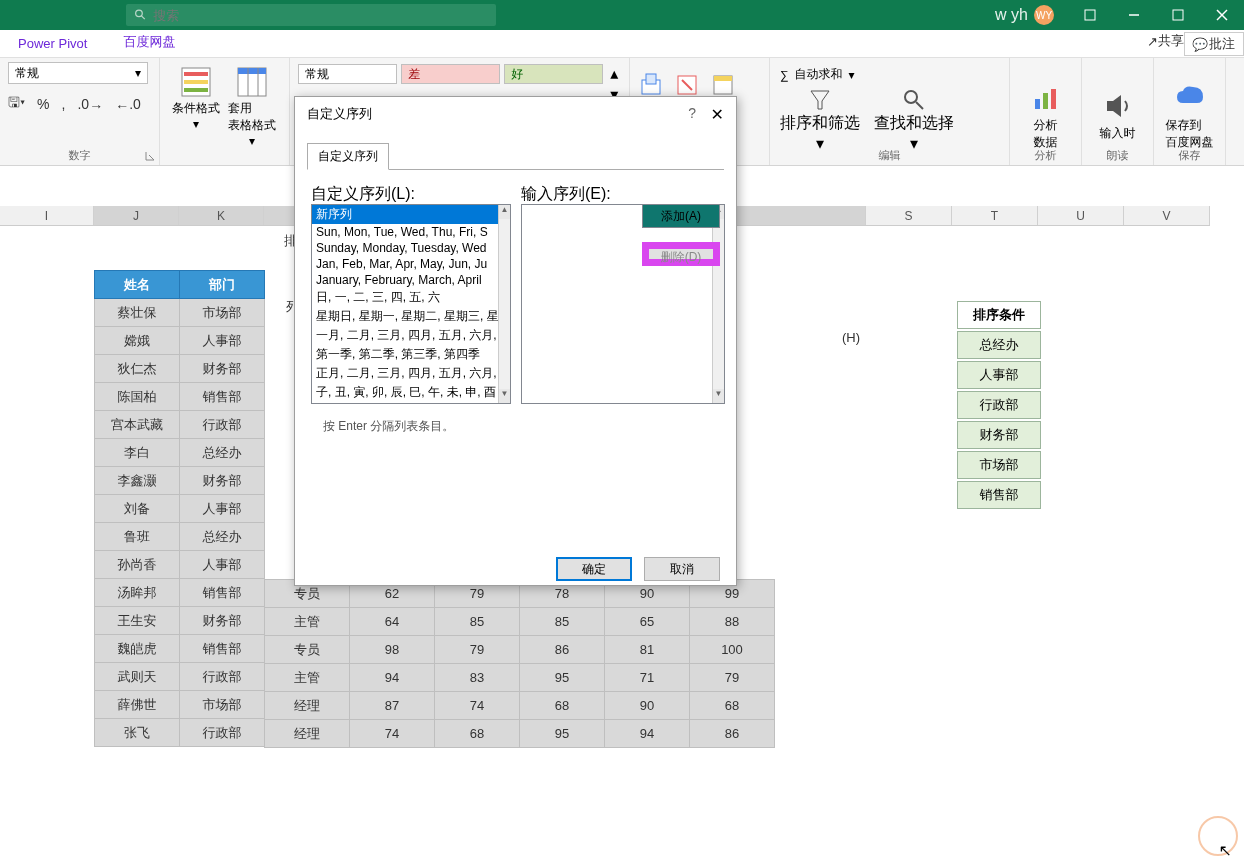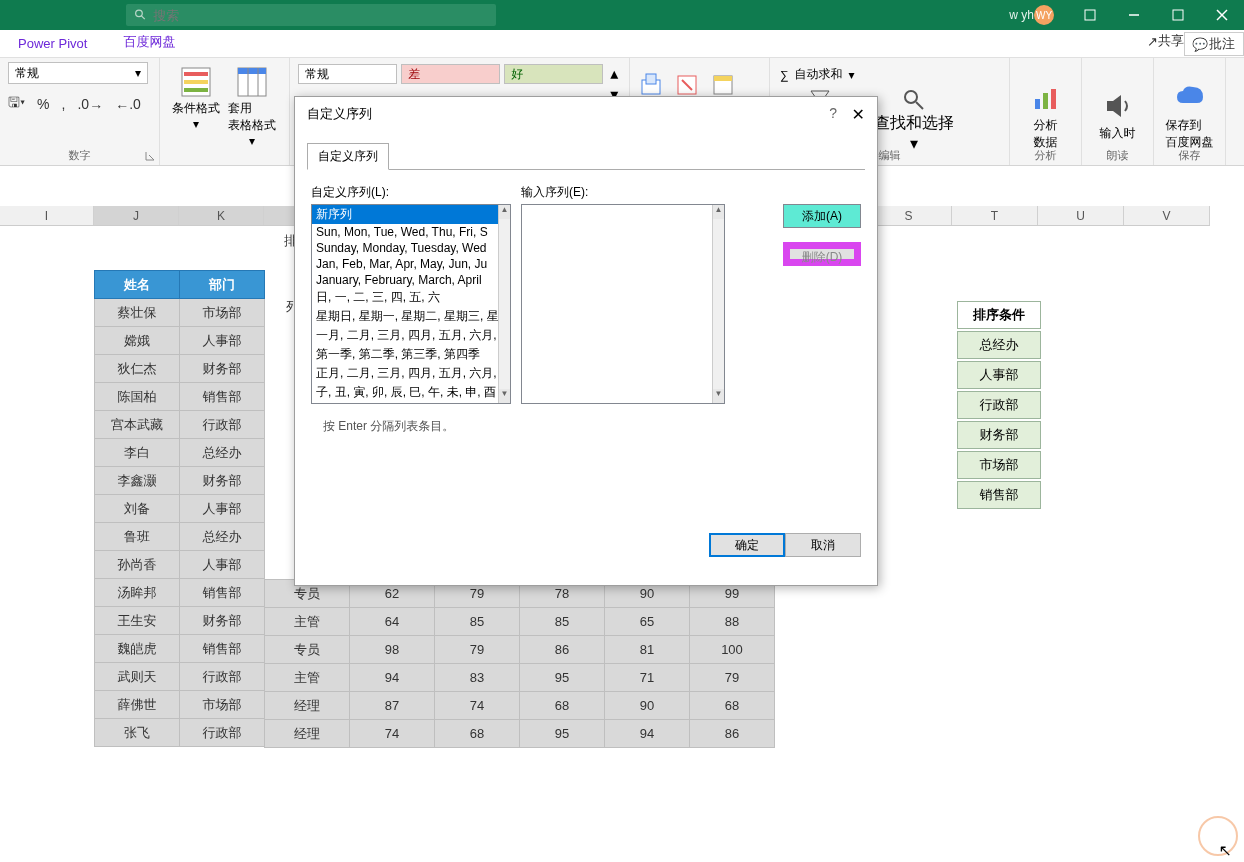--- a/index.html
+++ b/index.html
@@ -4,21 +4,21 @@
 <style>
 * { margin: 0; padding: 0; box-sizing: border-box; font-family: "Microsoft YaHei", "Segoe UI", sans-serif; }
 body { background: #fff; width: 1244px; height: 862px; overflow: hidden; position: relative; }
 
 
 .titlebar { height: 30px; background: #0f7b4f; display: flex; align-items: center; position: relative; }
 .search-box { margin-left: 126px; width: 370px; height: 22px; background: #2a8d64; display: flex; align-items: center; padding: 0 8px; border-radius: 2px; }
 .search-box svg { width: 14px; height: 14px; margin-right: 6px; }
 .search-box input { background: transparent; border: none; color: #b8d6c8; font-size: 13px; width: 100%; outline: none; }
 .titlebar-right { position: absolute; right: 0; display: flex; align-items: center; height: 100%; }
-.user-txt { color: #e6f2ec; font-size: 12px; margin-right: 0; }
+.user-txt { color: #e6f2ec; font-size: 16px; margin-right: 6px; }
 .user-avatar { width: 20px; height: 20px; border-radius: 50%; background: #f4a261; color: #fff; font-size: 10px; display: flex; align-items: center; justify-content: center; margin-right: 14px; }
 .win-btn { width: 44px; height: 30px; display: flex; align-items: center; justify-content: center; color: #fff; }
 .win-btn svg { width: 12px; height: 12px; }
 
 
 .menubar { height: 28px; background: #fff; display: flex; align-items: flex-end; padding-left: 0; border-bottom: 1px solid #e0e0e0; position: relative; }
 .menu-tab { padding: 4px 18px 6px; font-size: 13px; color: #6d28d9; }
 .menu-share { position: absolute; right: 60px; top: 2px; display: flex; align-items: center; font-size: 13px; color: #333; }
 .menu-comment { position: absolute; right: 0; top: 2px; display: flex; align-items: center; font-size: 13px; color: #333; padding: 2px 8px; border: 1px solid #ccc; }
 
@@ -69,39 +69,39 @@
 .grid td { border: 1px solid #d9d9d9; height: 28px; font-size: 13px; text-align: center; min-width: 85px; }
 .hdr-cell { background: #3996d4; color: #fff; font-weight: bold; border: 1px solid #2578b5 !important; margin-top: 32px; }
 .data-cell { background: #d9d9d9; border: 1px solid #bfbfbf !important; color: #333; }
 
 .sort-table { position: absolute; top: 90px; left: 955px; }
 .sort-table td { border: 1px solid #9cb59c; height: 28px; width: 84px; text-align: center; font-size: 13px; }
 .sort-hdr { font-weight: bold; background: #fff; }
 .sort-row { background: #e2efda; }
 
 
-.dialog { position: absolute; top: 96px; left: 294px; width: 584px; height: 490px; background: #fff; border: 1px solid #9e9e9e; box-shadow: 2px 2px 10px rgba(0,0,0,0.3); z-index: 100; }
+.dialog { position: absolute; top: 96px; left: 294px; width: 443px; height: 490px; background: #fff; border: 1px solid #9e9e9e; box-shadow: 2px 2px 10px rgba(0,0,0,0.3); z-index: 100; }
 .dlg-title { height: 34px; display: flex; align-items: center; padding: 0 12px; font-size: 13px; position: relative; }
 .dlg-help { position: absolute; right: 40px; top: 8px; font-size: 14px; color: #666; }
 .dlg-close { position: absolute; right: 12px; top: 8px; font-size: 16px; }
 .dlg-tabs { margin: 12px 0 0 12px; display: flex; }
 .dlg-tab { border: 1px solid #acacac; border-bottom: 1px solid #fff; padding: 4px 10px; font-size: 12px; background: #fff; position: relative; z-index: 2; }
 .dlg-body { border-top: 1px solid #acacac; margin: -1px 12px 0; padding: 14px 4px 0; height: 380px; position: relative; }
-.dlg-lbl { font-size: 12px; position: absolute; }
+.dlg-lbl { font-size: 16px; position: absolute; }
 .dlg-list { position: absolute; top: 34px; left: 4px; width: 200px; height: 200px; border: 1px solid #828790; overflow: hidden; font-size: 12px; }
 .dlg-list-inner { width: 188px; }
 .dlg-list-item { padding: 1px 4px; white-space: nowrap; overflow: hidden; }
 .dlg-list-item.sel { background: #0078d7; color: #fff; }
 .dlg-scroll { position: absolute; right: 0; top: 0; width: 12px; height: 100%; background: #f0f0f0; border-left: 1px solid #ccc; }
 .dlg-scroll-arrow { height: 14px; text-align: center; font-size: 8px; color: #666; background: #e8e8e8; }
 .dlg-textarea { position: absolute; top: 34px; left: 214px; width: 204px; height: 200px; border: 1px solid #828790; }
-.dlg-btn-add { position: absolute; top: 34px; right: 4px; width: 78px; height: 24px; border: 1px solid #828790; background: #5eead4; font-size: 12px; }
+.dlg-btn-add { position: absolute; top: 34px; right: 4px; width: 78px; height: 24px; border: 1px solid #828790; background: #0f766e; font-size: 12px; }
 .dlg-btn-del { position: absolute; top: 72px; right: 4px; width: 78px; height: 24px; border: 7px solid #d946ef; background: #e1e1e1; font-size: 12px; color: #888; }
 .dlg-hint { position: absolute; top: 248px; left: 16px; font-size: 12px; color: #555; }
-.dlg-footer { position: absolute; bottom: 28px; right: 16px; display: flex; }
+.dlg-footer { position: absolute; bottom: 4px; right: 16px; display: flex; gap: 12px; }
 .dlg-footer button { width: 76px; height: 24px; border: 1px solid #adadad; background: #e1e1e1; font-size: 12px; }
 .dlg-footer .ok { border: 2px solid #0078d7; }
 
 .cursor-ring { position: absolute; bottom: 6px; right: 6px; width: 40px; height: 40px; border: 2px solid #f4b183; border-radius: 50%; opacity: 0.7; }
 .cursor-arrow { position: absolute; bottom: 2px; right: 12px; font-size: 16px; }
 
 
 .behind { position: absolute; font-size: 13px; color: #333; }
 </style>
 </head>

